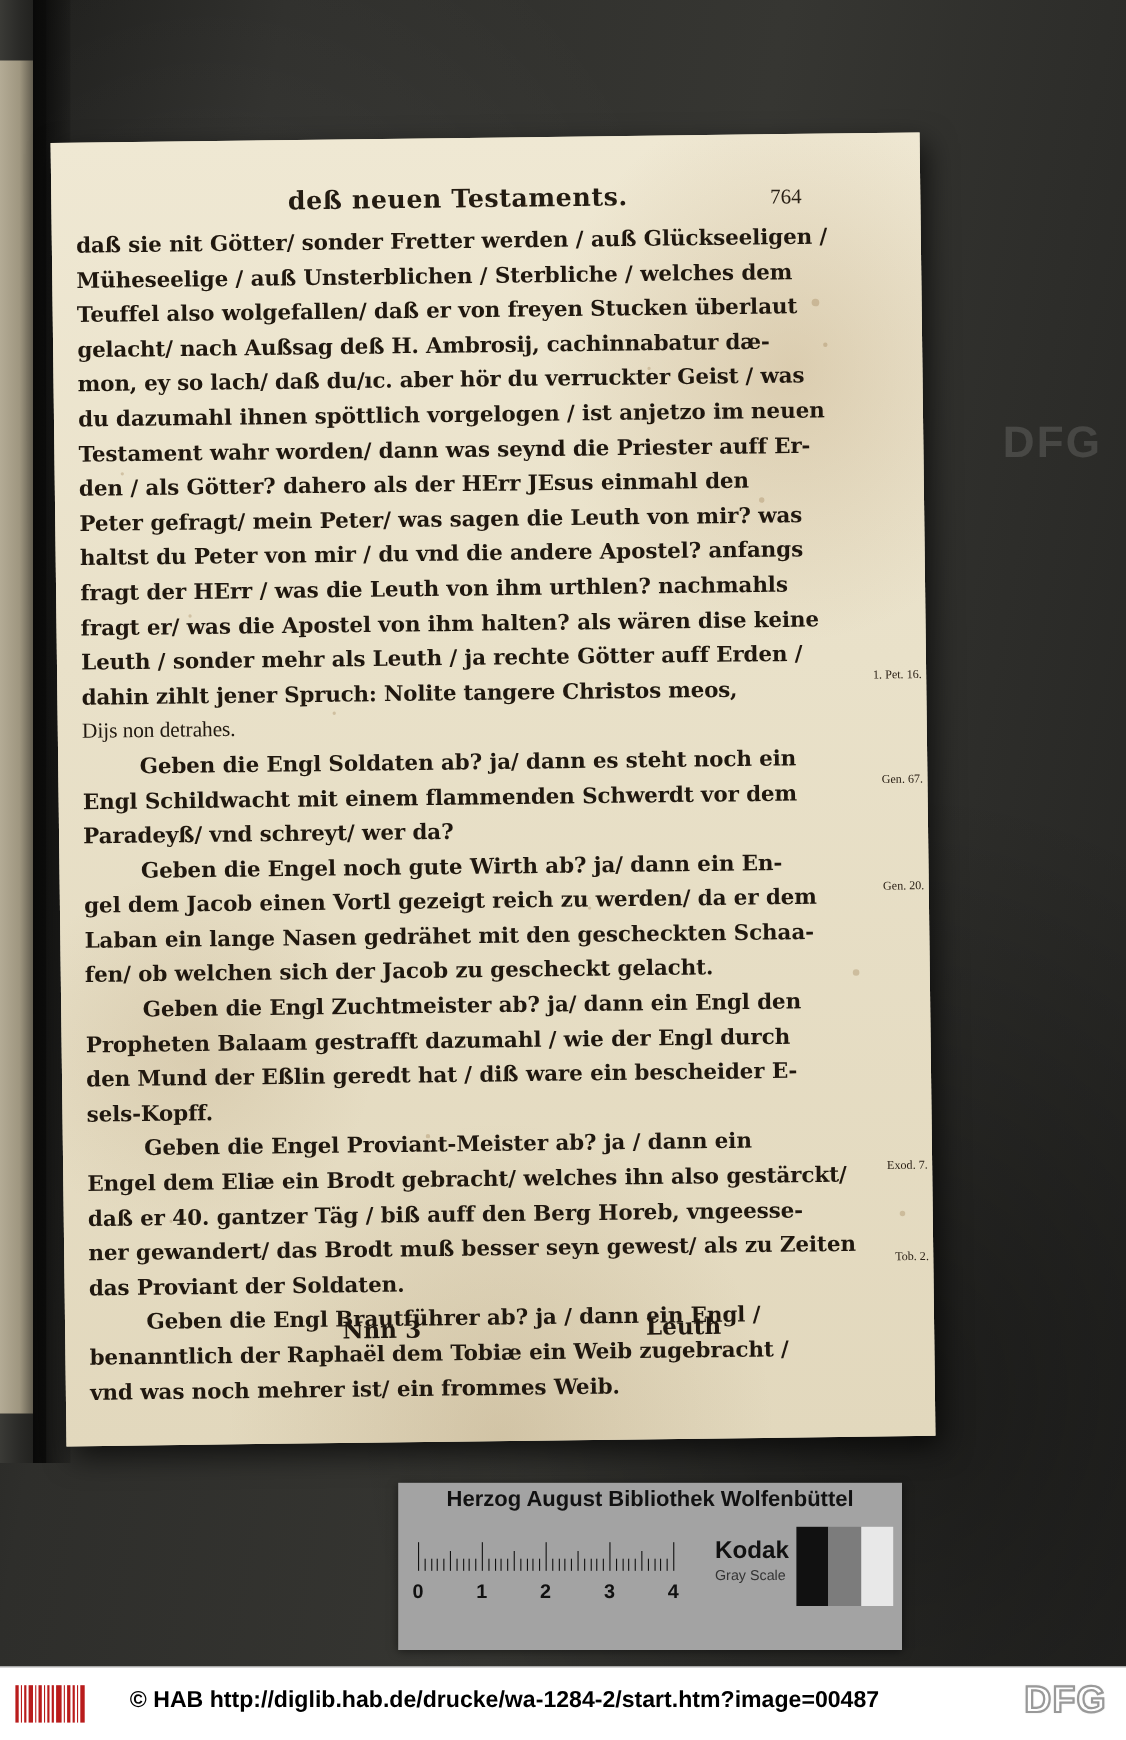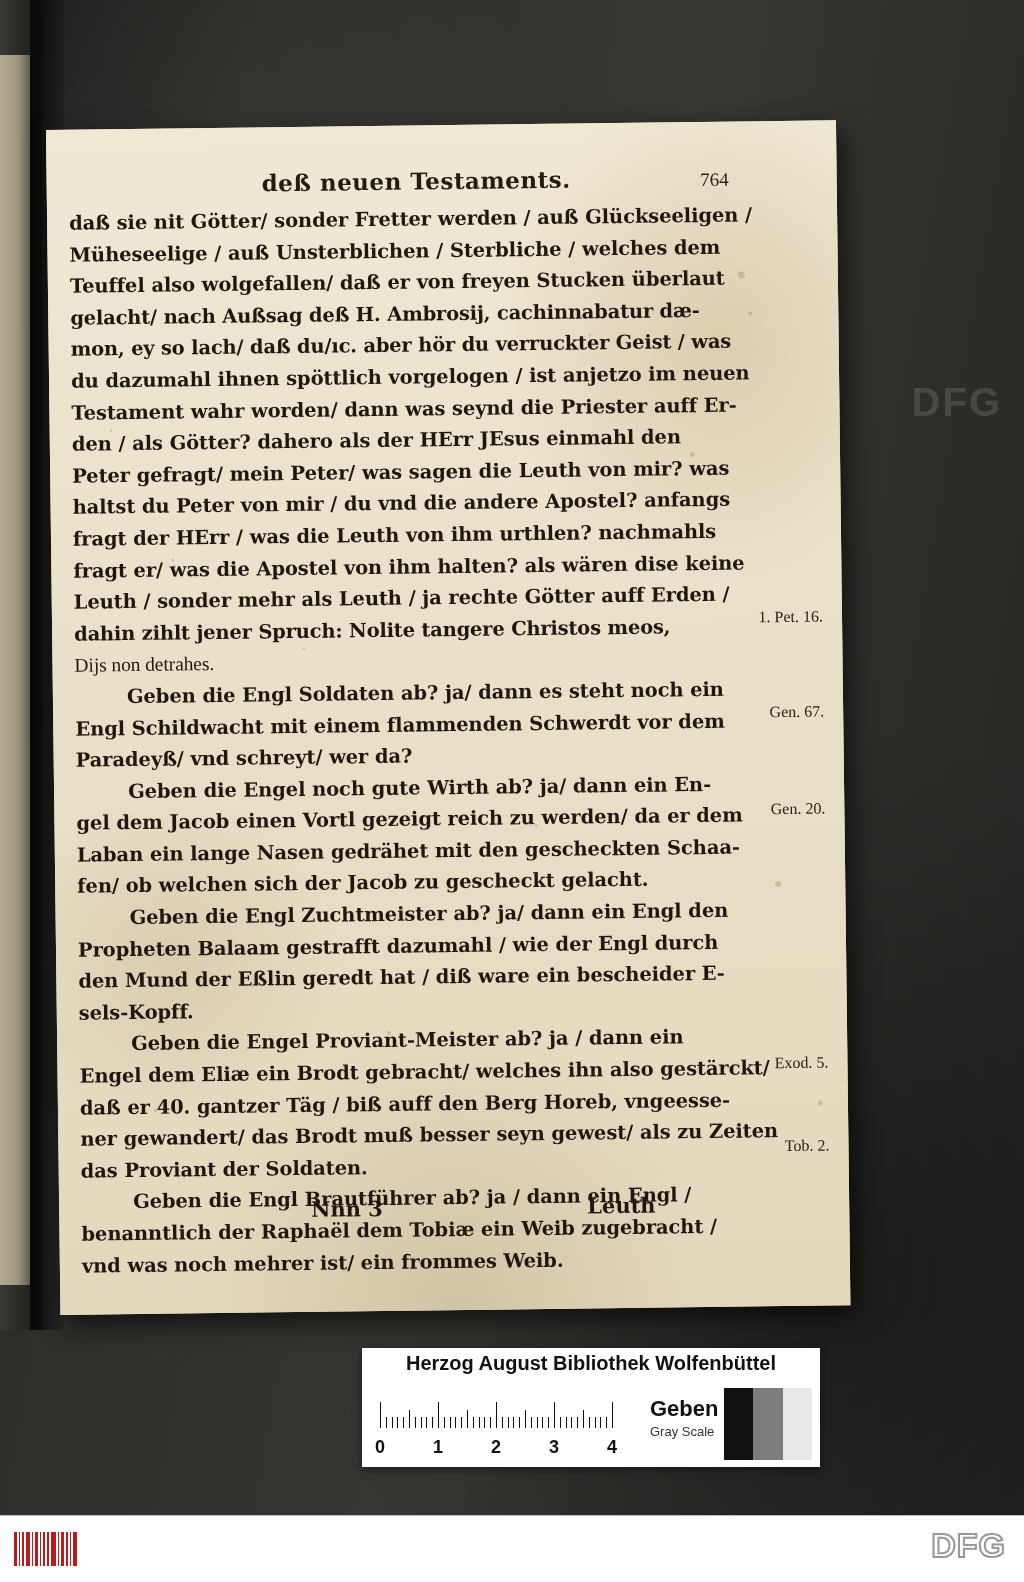--- a/index.html
+++ b/index.html
@@ -136,23 +136,23 @@
   }
   .line.indent { text-indent: 52px; }
   .line.roman {
     font-family: "Liberation Serif", serif;
     font-weight: 400;
   }
 
   
   .margin-note {
     position: absolute;
-    right: 19px;
+    right: 4px;
     font-family: "Liberation Serif", serif;
-    font-size: 16px;
+    font-size: 11px;
     color: #2b2117;
     white-space: nowrap;
   }
 
   .signature {
     position: absolute;
     left: 252px;
     top: 1070px;
     font-family: "DejaVu Serif", serif;
     font-weight: 700;
@@ -168,22 +168,22 @@
     font-size: 21px;
     color: #20180f;
   }
 
   
   #target-card {
     position: absolute;
     left: 362px;
     top: 1348px;
     width: 458px;
-    height: 119px;
-    background: #ffffff;
+    height: 152px;
+    background: #a3a3a3;
     box-shadow: 0 2px 8px rgba(0,0,0,0.5);
   }
   #target-title {
     position: absolute;
     left: 0; top: 4px;
     width: 458px;
     text-align: center;
     font-family: "Liberation Sans", sans-serif;
     font-weight: 700;
     font-size: 20px;
@@ -345,21 +345,21 @@
         <div class="line">das Proviant der Soldaten.</div>
         <div class="line indent">Geben die Engl Brautführer ab? ja / dann ein Engl /</div>
         <div class="line">benanntlich der Raphaël dem Tobiæ ein Weib zugebracht /</div>
         <div class="line">vnd was noch mehrer ist/ ein frommes Weib.</div>
       </div>
 
     <div id="margin-notes">
         <div class="margin-note" style="top: 487px;">1. Pet. 16.</div>
         <div class="margin-note" style="top: 582px;">Gen. 67.</div>
         <div class="margin-note" style="top: 679px;">Gen. 20.</div>
-        <div class="margin-note" style="top: 933px;">Exod. 5.</div>
+        <div class="margin-note" style="top: 933px;">Exod. 7.</div>
         <div class="margin-note" style="top: 1016px;">Tob. 2.</div>
       </div>
 
     <div class="signature">Nnn 3</div>
     <div class="catchword">Leuth</div>
   <div class="fox" style="left: 690px; top: 150px; width: 7px; height: 7px;"></div>
       <div class="fox" style="left: 700px; top: 190px; width: 4px; height: 4px;"></div>
       <div class="fox" style="left: 540px; top: 210px; width: 3px; height: 3px;"></div>
       <div class="fox" style="left: 120px; top: 430px; width: 3px; height: 3px;"></div>
       <div class="fox" style="left: 640px; top: 330px; width: 5px; height: 5px;"></div>
@@ -419,21 +419,21 @@
       <div class="tick" style="left: 224.6px; height: 11px;"></div>
       <div class="tick" style="left: 230.4px; height: 11px;"></div>
       <div class="tick" style="left: 236.2px; height: 11px;"></div>
       <div class="tick" style="left: 242px; height: 26px;"></div>
       <div class="ruler-num" style="left: 10px;">0</div>
       <div class="ruler-num" style="left: 68px;">1</div>
       <div class="ruler-num" style="left: 126px;">2</div>
       <div class="ruler-num" style="left: 184px;">3</div>
       <div class="ruler-num" style="left: 242px;">4</div>
     </div>
-  <div id="kodak-label">Geben</div>
+  <div id="kodak-label">Kodak</div>
   <div id="kodak-sub">Gray Scale</div>
   <div id="gray-patches">
       <div class="patch" style="background: rgb(17, 17, 17);"></div>
       <div class="patch" style="background: rgb(124, 124, 124);"></div>
       <div class="patch" style="background: rgb(232, 232, 232);"></div>
     </div>
 </div>
 
 <div id="footer">
   <div id="barcode">
@@ -446,14 +446,15 @@
       <div class="bar" style="width: 1px; background: rgb(185, 28, 28);"></div>
       <div class="bar" style="width: 2px; background: rgb(185, 28, 28);"></div>
       <div class="bar" style="width: 2px; background: rgb(185, 28, 28);"></div>
       <div class="bar" style="width: 5px; background: rgb(185, 28, 28);"></div>
       <div class="bar" style="width: 1px; background: rgb(185, 28, 28);"></div>
       <div class="bar" style="width: 3px; background: rgb(185, 28, 28);"></div>
       <div class="bar" style="width: 2px; background: rgb(185, 28, 28);"></div>
       <div class="bar" style="width: 1px; background: rgb(185, 28, 28);"></div>
       <div class="bar" style="width: 4px; background: rgb(185, 28, 28);"></div>
     </div>
+  <div id="footer-url">© HAB http://diglib.hab.de/drucke/wa-1284-2/start.htm?image=00487</div>
   <div id="dfg-logo">DFG</div>
 </div>
 
 </body></html>

